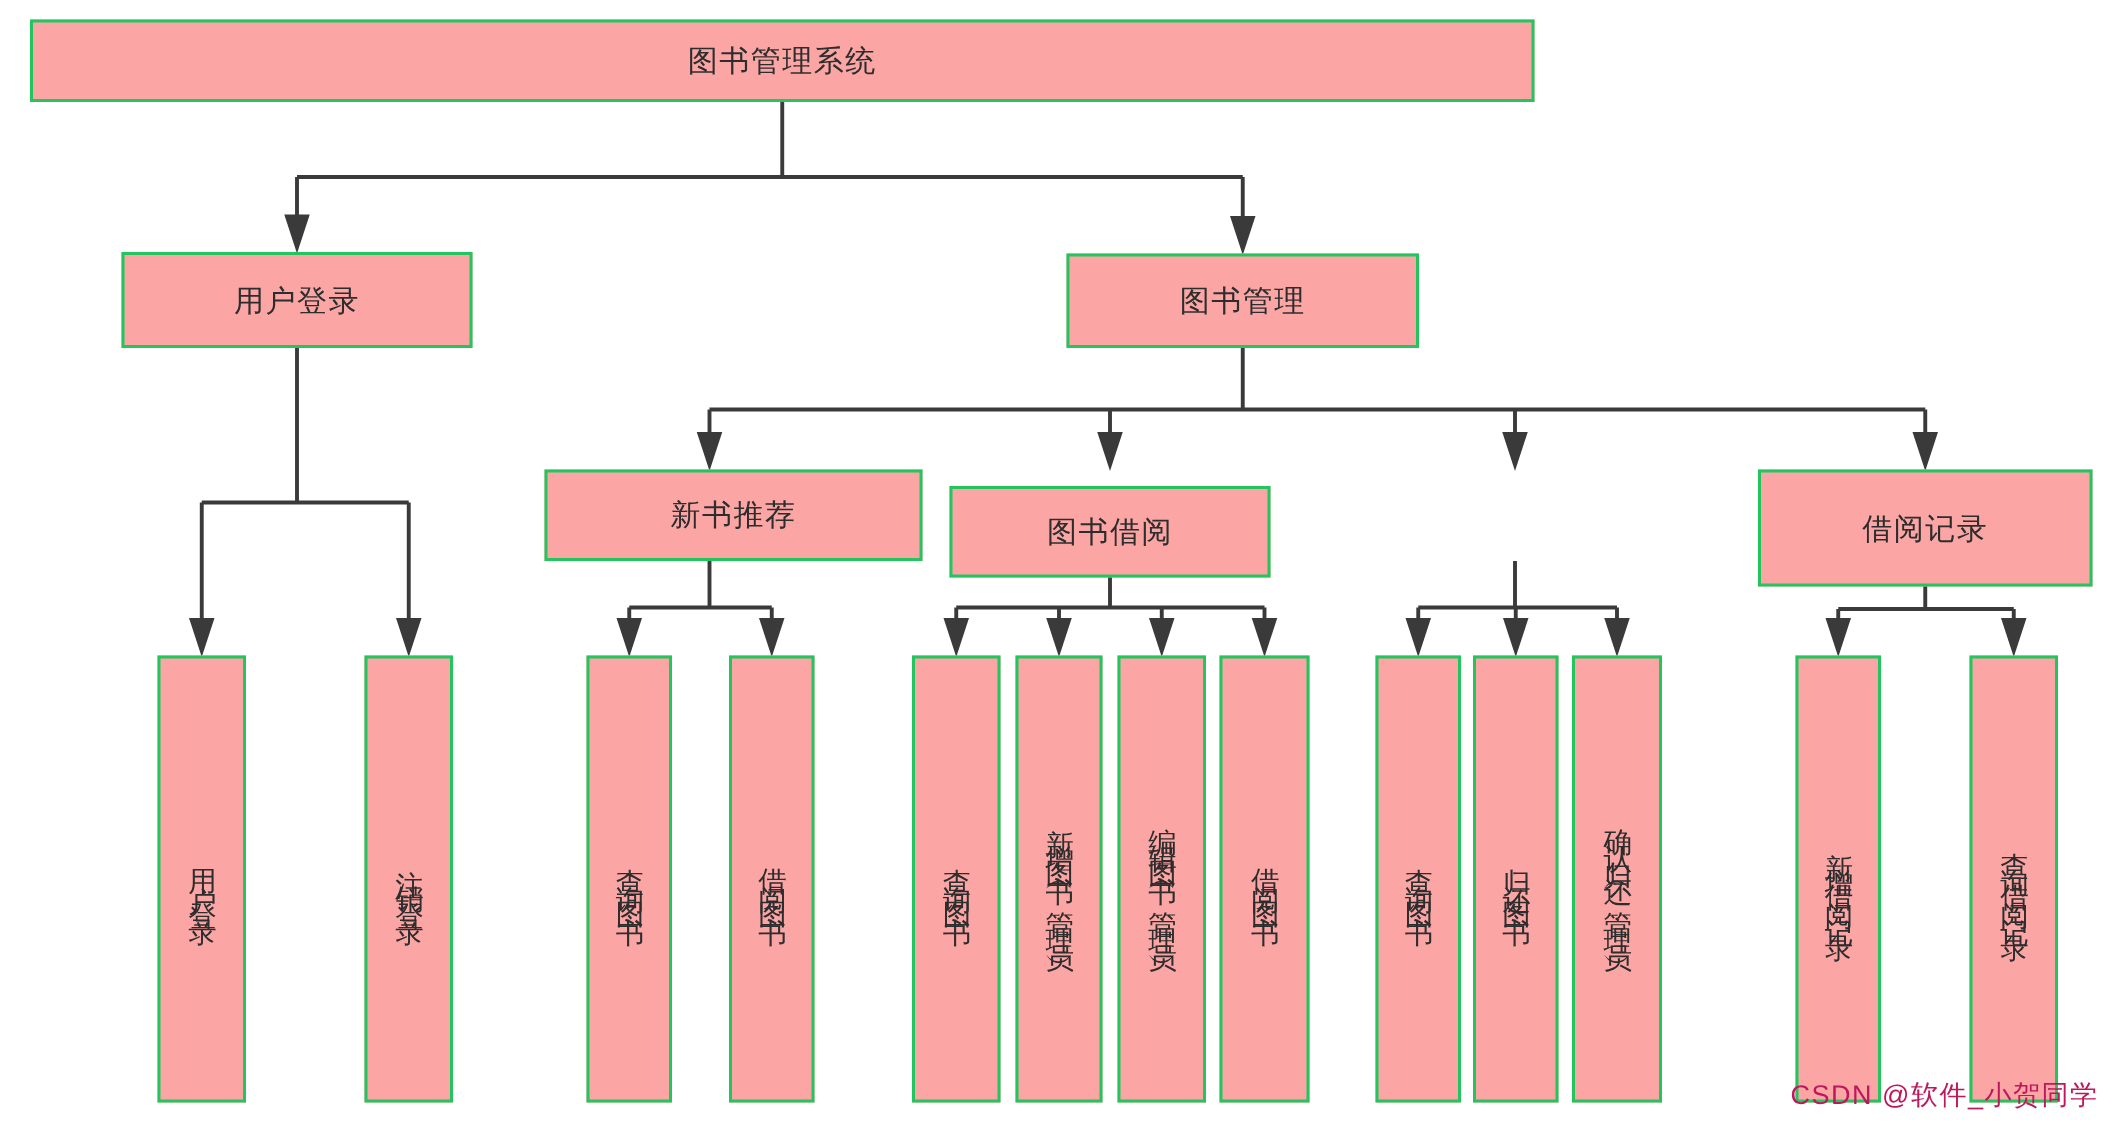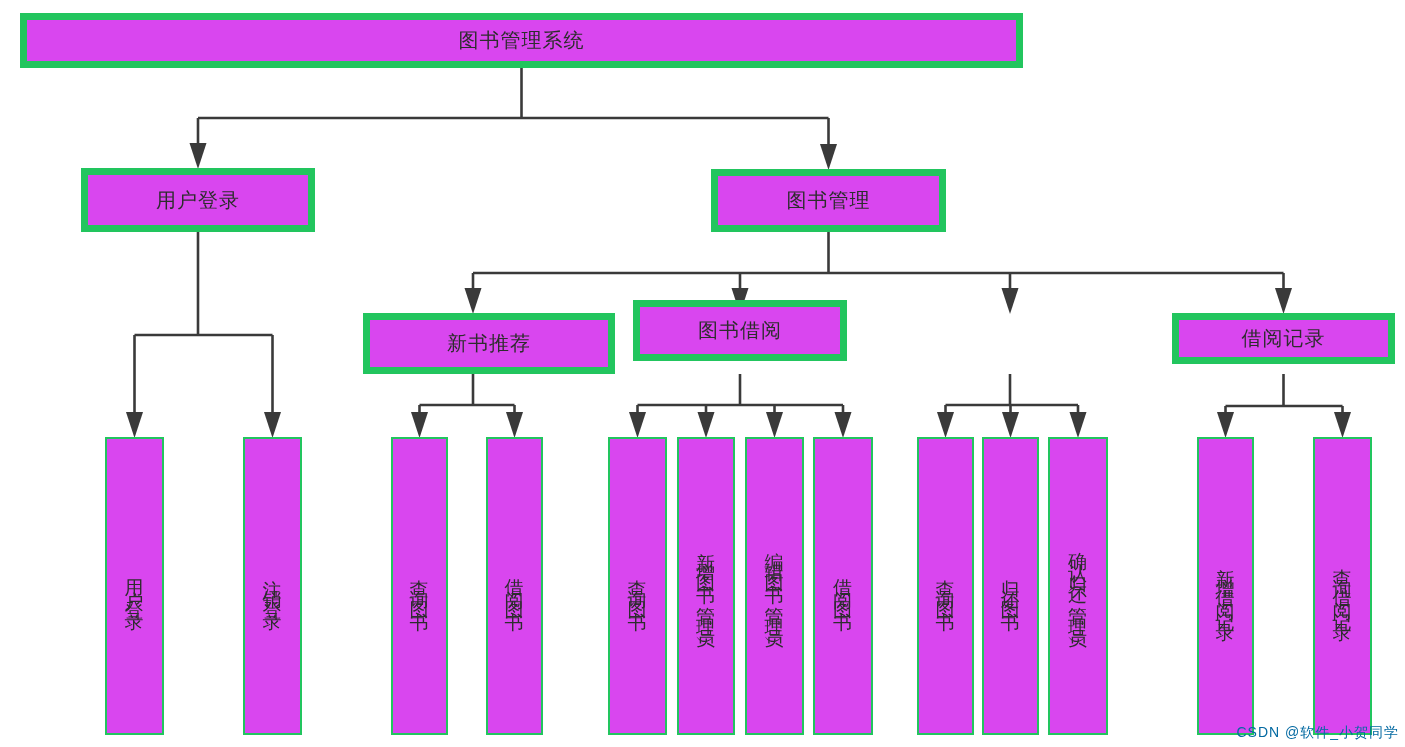--- a/index.html
+++ b/index.html
@@ -7,22 +7,22 @@
     position:relative;
     width:1405px;height:747px;
     background:#ffffff;
     font-family:"Liberation Sans", sans-serif;
     overflow:hidden;
   }
   #edges{position:absolute;left:0;top:0;z-index:0;}
   .node{
     position:absolute;
     box-sizing:border-box;
-    background:#d946ef;
-    border:7px solid #22c55e;
+    background:#fca5a5;
+    border:2px solid #22c55e;
     display:flex;
     align-items:center;
     justify-content:center;
     z-index:1;
     color:#2d2d2d;
   }
   .node.leaf{border-width:2.5px;}
   .lbl-h{
     font-size:20px;
     letter-spacing:1px;
@@ -34,22 +34,22 @@
     text-orientation:mixed;
     font-size:19px;
     letter-spacing:11px;
     color:#2d2d2d;
     line-height:1;
   }
   .watermark{
     position:absolute;
     right:6px;
     bottom:5px;
-    font-size:14px;
-    color:#0369a1;
+    font-size:18px;
+    color:#be185d;
     z-index:2;
     letter-spacing:1px;
   }
 </style>
 </head>
 <body>
 
 <div class="canvas">
   <svg id="edges" width="1405" height="747">
       <line x1="521.5" y1="68" x2="521.5" y2="118" stroke="#3a3a3a" stroke-width="2.6"></line>
@@ -113,24 +113,24 @@
   <div class="node" id="n-user_login" style="left: 81px; top: 168px; width: 234px; height: 64px;">
     <span class="lbl-h">用户登录</span>
   </div>
   <div class="node" id="n-book_mgmt" style="left: 711px; top: 169px; width: 235px; height: 63px; align-items: center;">
     <span class="lbl-h">图书管理</span>
   </div>
 
   <div class="node" id="n-new_book_rec" style="left: 363px; top: 313px; width: 252px; height: 61px;">
     <span class="lbl-h">新书推荐</span>
   </div>
-  <div class="node" id="n-book_borrow" style="left: 633px; top: 300px; width: 214px; height: 61px;">
+  <div class="node" id="n-book_borrow" style="left: 633px; top: 324px; width: 214px; height: 61px;">
     <span class="lbl-h">图书借阅</span>
   </div>
-  <div class="node" id="n-borrow_records" style="left: 1172px; top: 313px; width: 223px; height: 51px;">
+  <div class="node" id="n-borrow_records" style="left: 1172px; top: 313px; width: 223px; height: 78px;">
     <span class="lbl-h">借阅记录</span>
   </div>
 
   <div class="node leaf" id="n-ul_login" style="left: 105px; top: 437px; width: 59px; height: 298px;">
     <span class="lbl-v">用户登录</span>
   </div>
   <div class="node leaf" id="n-ul_logout" style="left: 243px; top: 437px; width: 59px; height: 298px;">
     <span class="lbl-v">注销登录</span>
   </div>
 

